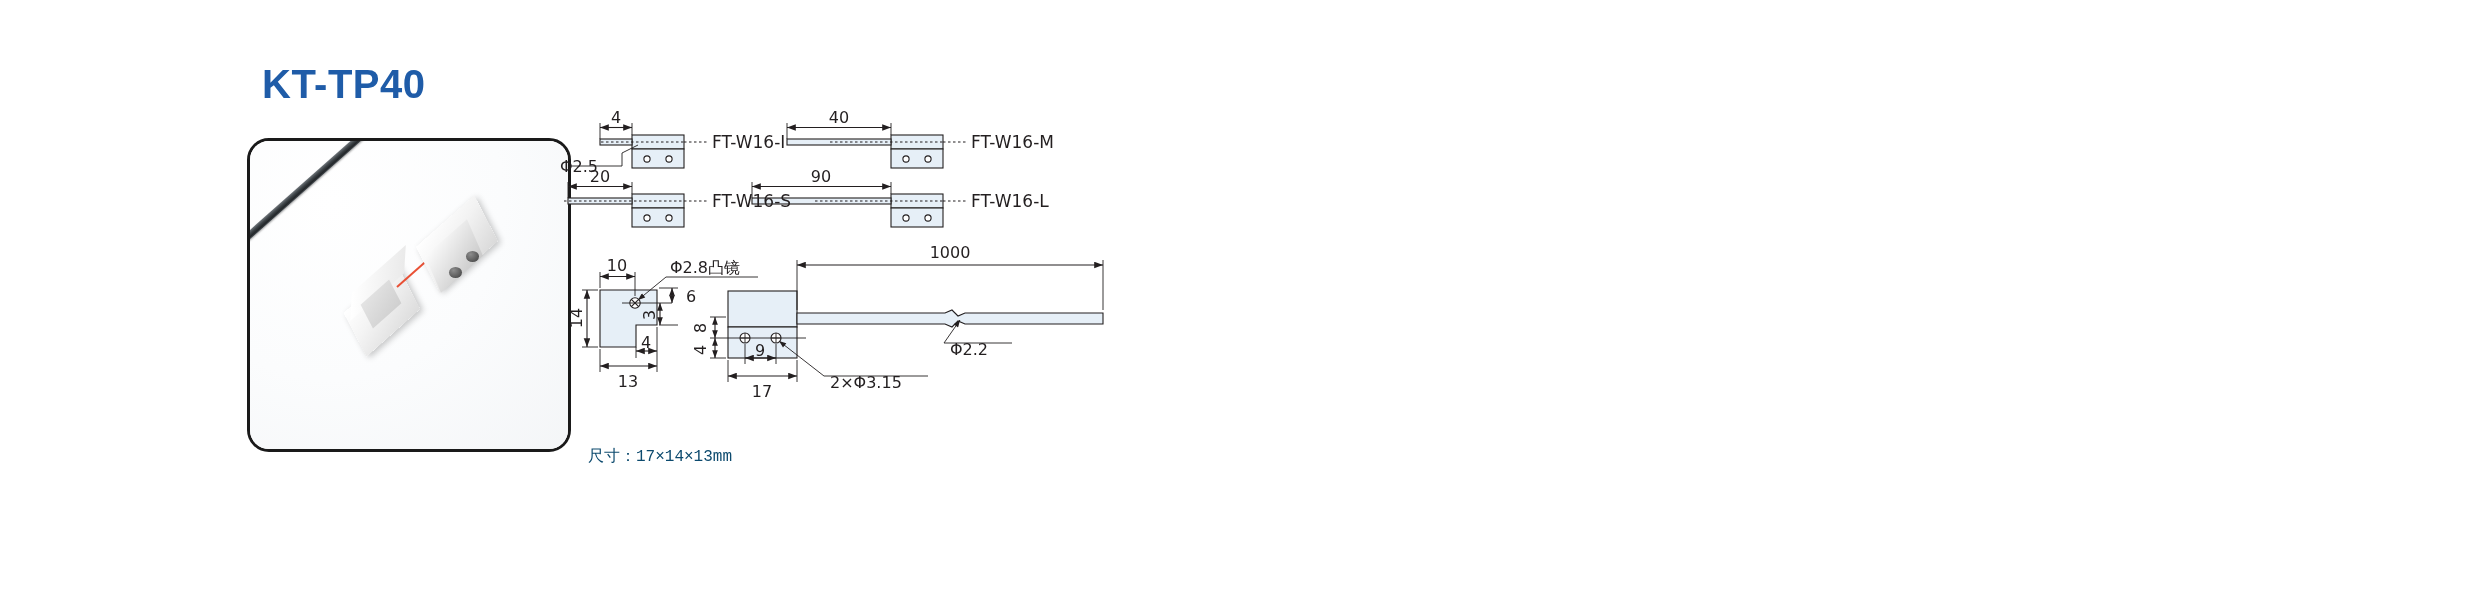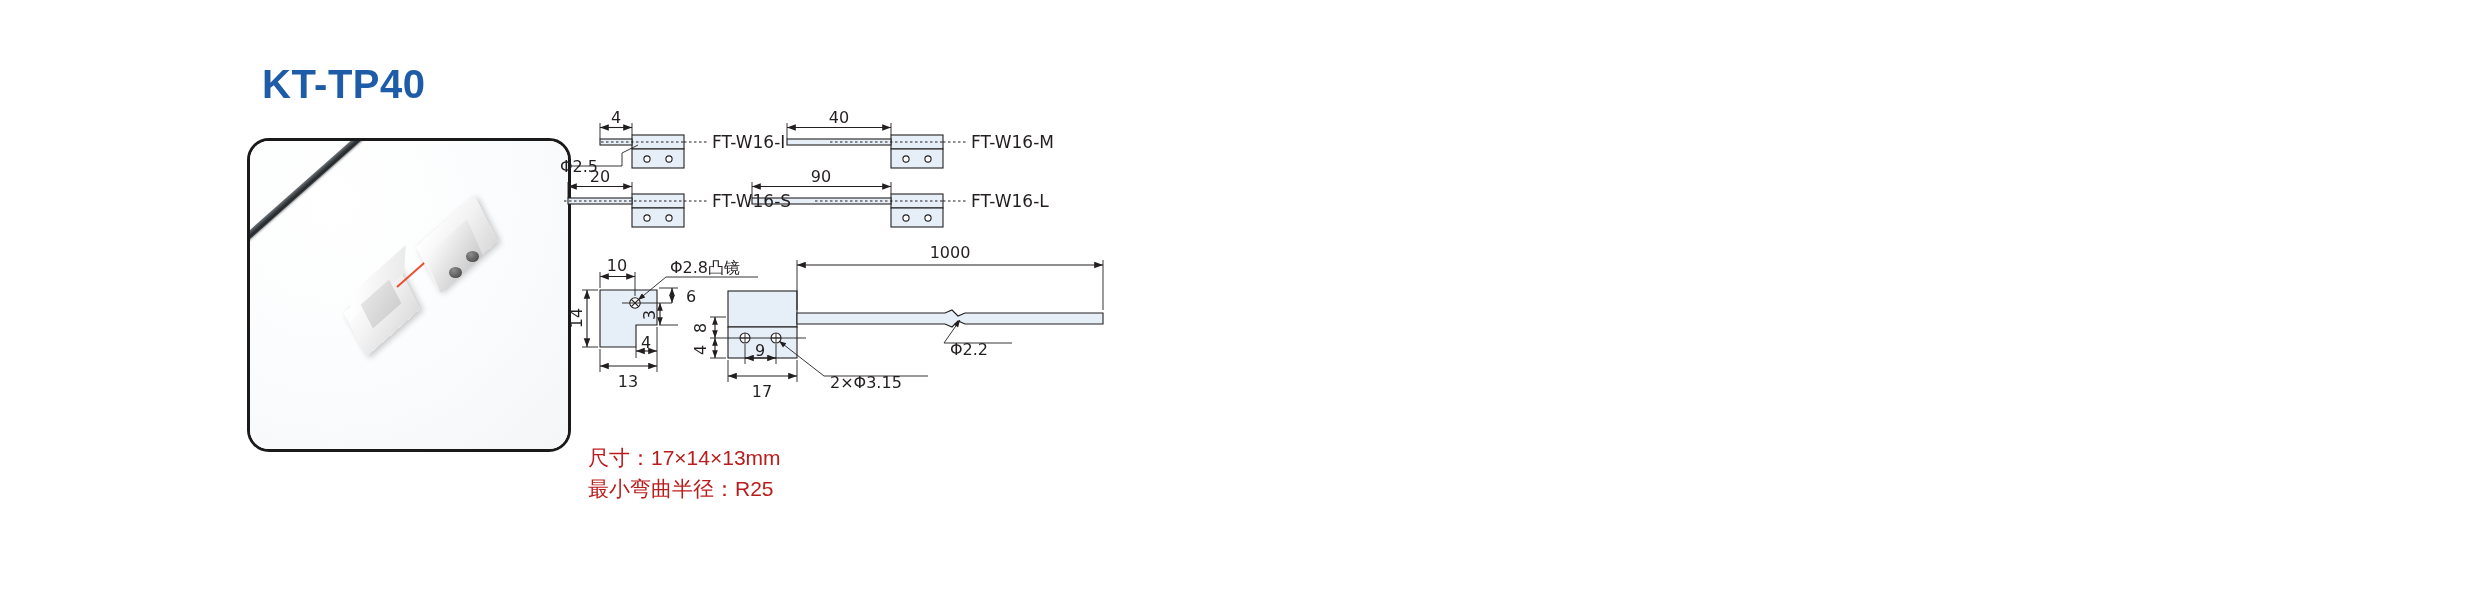--- a/index.html
+++ b/index.html
@@ -76,22 +76,22 @@
     opacity:.95;
   }
 
   
   #tech-drawing{position:absolute;left:560px;top:110px;width:700px;height:330px;}
   #tech-drawing svg{display:block;}
 
   
   #spec-block{
     position:absolute;left:588px;top:442px;
-    font-family:Liberation Sans, sans-serif;
-    font-size:21px;line-height:31px;color:#b91c1c;white-space:nowrap;
+    font-family:Liberation Mono, monospace;
+    font-size:16px;line-height:31px;color:#0c4a6e;white-space:nowrap;
   }
 </style>
 </head>
 <body>
 
 <div class="sheet">
 
   <div id="product-title">KT-TP40</div>
 
   <div id="photo-frame">
@@ -271,16 +271,15 @@
       <text x="146" y="218" font-size="16" text-anchor="middle" transform="rotate(-90 146 218)">8</text>
       <text x="146" y="240" font-size="16" text-anchor="middle" transform="rotate(-90 146 240)">4</text>
       <text x="200" y="246" font-size="16" text-anchor="middle">9</text>
       <text x="202" y="287" font-size="16" text-anchor="middle">17</text>
     </g>
   </svg>
   </div>
 
   <div id="spec-block">
     <div>尺寸：17×14×13mm</div>
-    <div>最小弯曲半径：R25</div>
   </div>
 
 </div>
 
 </body></html>

